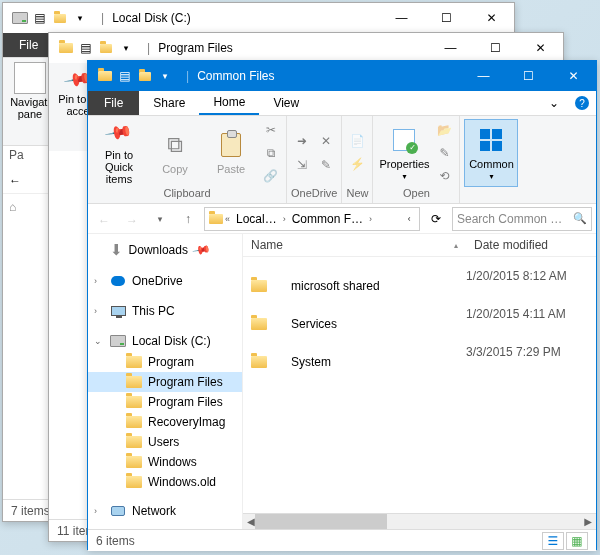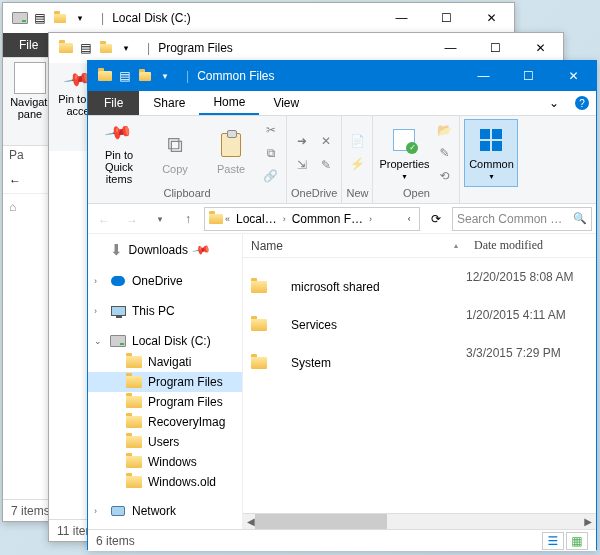--- a/index.html
+++ b/index.html
@@ -53,21 +53,21 @@
 .navitem .arrow { width: 10px; font-size: 9px; color: #666; }
 .navitem .ico { width: 16px; height: 16px; display: flex; align-items: center; justify-content: center; }
 .navitem.indent1 { padding-left: 22px; }
 .navitem.indent2 { padding-left: 38px; }
 .navpane .gap { height: 8px; }
 
 .filelist { flex: 1; display: flex; flex-direction: column; overflow: hidden; }
 .listhead { display: flex; border-bottom: 1px solid #eee; }
 .listhead div { padding: 4px 8px; color: #444; cursor: pointer; }
 .listhead .name-col { flex: 1; display: flex; align-items: center; gap: 16px; }
-.listhead .date-col { width: 130px; font-family: Liberation Serif, serif; }
+.listhead .date-col { width: 130px; }
 .listbody { flex: 1; overflow: auto; position: relative; }
 .listrow { display: flex; align-items: center; padding: 2px 0; cursor: pointer; }
 .listrow .name { flex: 1; display: flex; align-items: center; gap: 24px; padding-left: 8px; margin-top: 20px; }
 .listrow .date { width: 130px; color: #555; white-space: nowrap; overflow: hidden; }
 
 .statusbar { height: 22px; border-top: 1px solid #ddd; display: flex; align-items: center; padding: 0 8px; font-size: 11px; color: #555; background: #fff; }
 .statusbar .spacer { flex: 1; }
 .statusbar .viewbtn { width: 22px; height: 18px; border: 1px solid #ccc; margin-left: 2px; display: flex; align-items: center; justify-content: center; cursor: pointer; }
 
 
@@ -349,21 +349,21 @@
       <div class="gap"></div>
       <div class="navitem">
           <span class="arrow">⌄</span>
           <span class="ico">
             <span class="i-disk"></span>
           </span>
           <span>Local Disk (C:)</span>
         </div>
       <div class="navitem indent2">
           <span class="i-folder"></span>
-          <span>Navigati</span>
+          <span>Program</span>
         </div>
       <div class="navitem indent2 sel">
           <span class="i-folder"></span>
           <span>Program Files</span>
         </div>
       <div class="navitem indent2">
           <span class="i-folder"></span>
           <span>Program Files</span>
         </div>
       <div class="navitem indent2">
@@ -400,21 +400,21 @@
             <span style="font-size:8px;color:#888">▴</span>
           </div>
         <div class="date-col">Date modified</div>
       </div>
       <div class="listbody">
         <div class="listrow">
           <div class="name">
               <span class="i-folder"></span>
               <span>microsoft shared</span>
             </div>
-          <div class="date">12/20/2015 8:08 AM</div>
+          <div class="date">1/20/2015 8:12 AM</div>
         </div>
         <div class="listrow">
           <div class="name">
               <span class="i-folder"></span>
               <span>Services</span>
             </div>
           <div class="date">1/20/2015 4:11 AM</div>
         </div>
         <div class="listrow">
           <div class="name">

